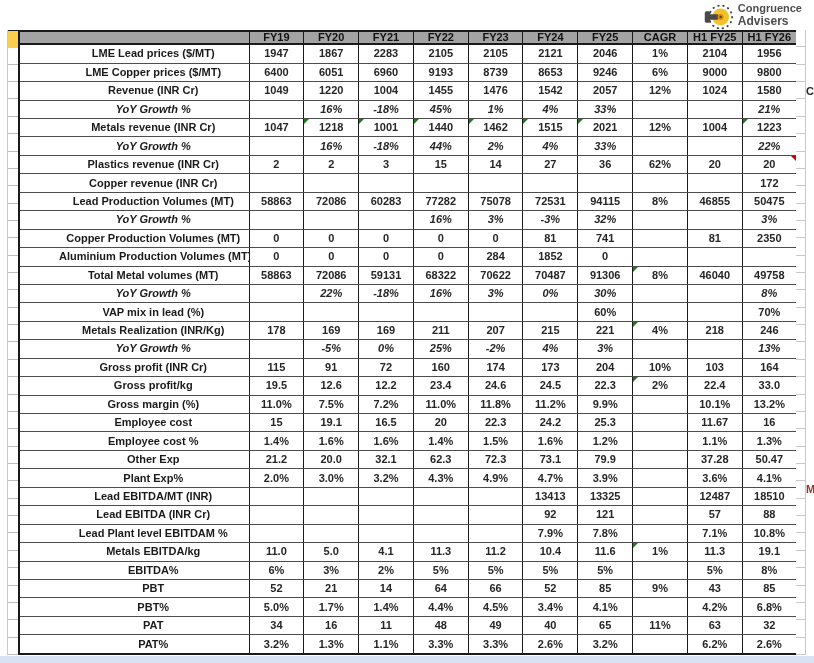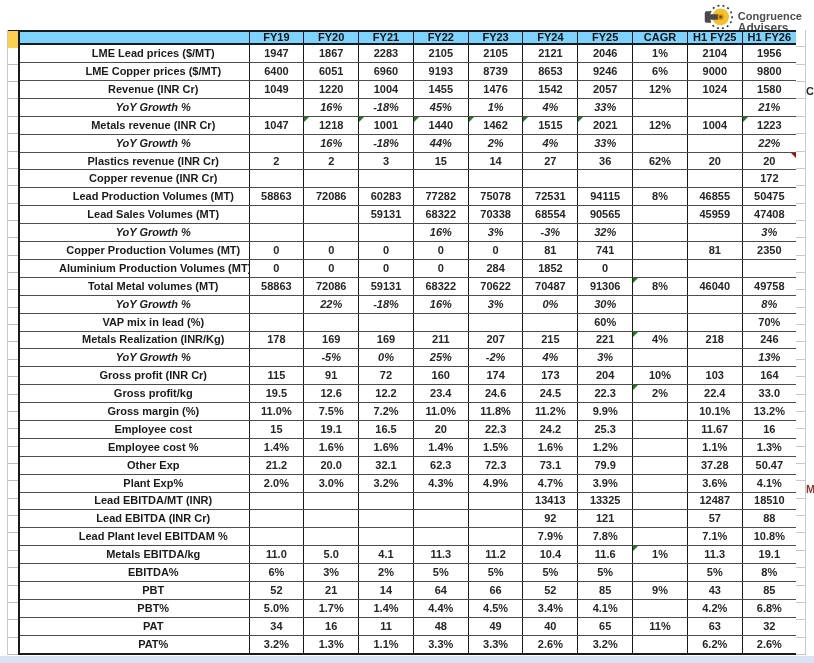--- a/index.html
+++ b/index.html
@@ -1,21 +1,21 @@
 <!DOCTYPE html>
 <html><head>
 <meta charset="utf-8">
 <style>
   html,body{margin:0;padding:0;}
   body{
     width:814px;height:663px;position:relative;background:#ffffff;
     font-family:"Liberation Sans", sans-serif;overflow:hidden;
   }
   
-  .logo{position:absolute;top:2px;right:12px;display:flex;align-items:flex-end;gap:5px;}
+  .logo{position:absolute;top:2px;right:12px;display:flex;align-items:flex-start;gap:5px;}
   .logo-text{color:#4d4d4d;line-height:1.15;}
   .logo-text .l1{font-size:11px;font-weight:600;}
   .logo-text .l2{font-size:12px;font-weight:600;}
   
   .sheet{position:absolute;left:7px;top:30px;}
   .stub{
     position:absolute;left:0;top:0;width:11px;height:625px;
     background:repeating-linear-gradient(to bottom,#ffffff 0px,#ffffff 16.36px,#bdbdbd 16.36px,#bdbdbd 17.36px);
     border-left:1px solid #c9c9c9;
   }
@@ -33,21 +33,21 @@
     font-size:11px;color:#262626;
   }
   #grid th,#grid td{
     border-left:1px solid #1a1a1a;border-right:1px solid #1a1a1a;
     border-top:1px solid #4d4d4d;border-bottom:1px solid #4d4d4d;
     text-align:center;vertical-align:middle;
     padding:0 1px;overflow:hidden;white-space:nowrap;
     position:relative;line-height:1;
   }
   #grid th{
-    background:#7dd3fc;font-weight:700;color:#111;
+    background:#a3a3a3;font-weight:700;color:#111;
     border-bottom:2px solid #1a1a1a;border-top:2px solid #1a1a1a;
     font-size:11px;
   }
   #grid td{font-weight:600;}
   #grid td.lbl{font-weight:700;color:#1a1a1a;padding-left:39px;}
   #grid td.it{font-style:italic;}
   
   i.g{position:absolute;left:0;top:0;width:0;height:0;
       border-top:5px solid #1E7B1E;border-right:5px solid transparent;}
   i.r{position:absolute;right:0;top:0;width:0;height:0;
@@ -224,33 +224,20 @@
           <td>60283</td>
           <td>77282</td>
           <td>75078</td>
           <td>72531</td>
           <td>94115</td>
           <td>8%</td>
           <td>46855</td>
           <td>50475</td>
         </tr>
         <tr>
-          <td class="lbl">Lead Sales Volumes (MT)</td>
-          <td></td>
-          <td></td>
-          <td>59131</td>
-          <td>68322</td>
-          <td>70338</td>
-          <td>68554</td>
-          <td>90565</td>
-          <td></td>
-          <td>45959</td>
-          <td>47408</td>
-        </tr>
-        <tr>
           <td class="lbl it">YoY Growth %</td>
           <td class="it"></td>
           <td class="it"></td>
           <td class="it"></td>
           <td class="it">16%</td>
           <td class="it">3%</td>
           <td class="it">-3%</td>
           <td class="it">32%</td>
           <td class="it"></td>
           <td class="it"></td>

